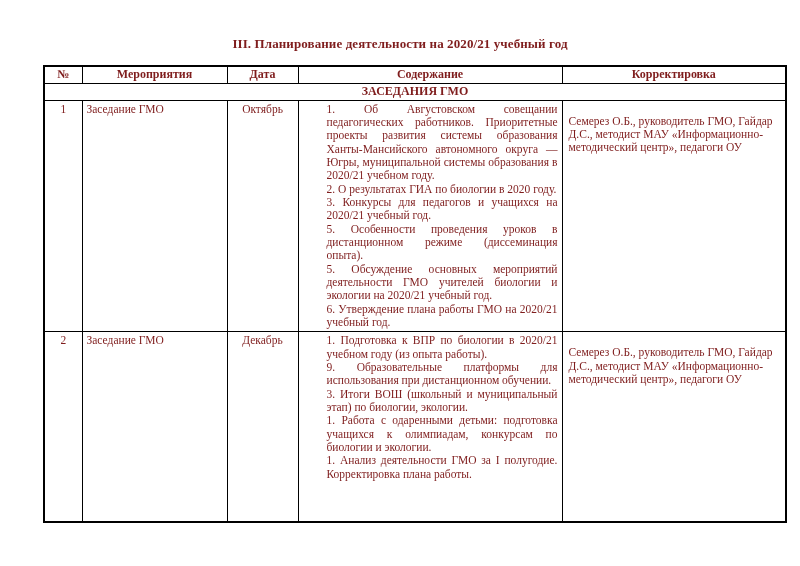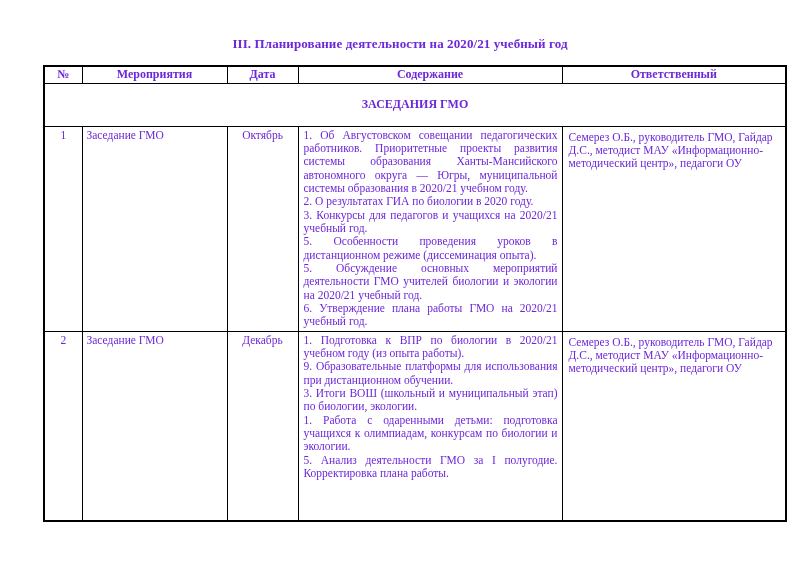--- a/index.html
+++ b/index.html
@@ -3,21 +3,21 @@
 <meta charset="utf-8">
 <style>
   * { margin: 0; padding: 0; box-sizing: border-box; }
   html, body { background: #ffffff; }
   .page {
     position: relative;
     width: 800px;
     height: 566px;
     background: #ffffff;
     font-family: "Liberation Serif", "DejaVu Serif", serif;
-    color: #6d28d9;
+    color: #7f1d1d;
     overflow: hidden;
   }
   .doc-title {
     padding-top: 36px;
     text-align: center;
     font-weight: bold;
     font-size: 13px;
     letter-spacing: 0.1px;
   }
   table.plan-table {
@@ -39,37 +39,37 @@
     text-align: center;
     font-size: 12px;
     padding: 1px 2px;
     vertical-align: middle;
     height: 16px;
   }
   .section-row td {
     font-weight: bold;
     text-align: center;
     font-size: 12px;
-    padding: 14px 2px;
+    padding: 1px 2px;
     height: 16px;
     vertical-align: middle;
   }
   .cell-num   { text-align: center; padding: 2px 2px; }
   .cell-event { padding: 2px 4px; }
   .cell-date  { text-align: center; padding: 2px 2px; }
   .cell-content {
     text-align: justify;
     padding: 2px 4px 2px 5px;
     hyphens: auto;
     -webkit-hyphens: auto;
   }
-  .cell-resp  { text-align: left; padding: 4px 4px 2px 6px; }
+  .cell-resp  { text-align: left; padding: 14px 4px 2px 6px; }
   .row-1 td { height: 198px; }
   .row-2 td { height: 190px; }
-  .content-item { text-align: justify; }
+  .content-item { text-align: justify; margin-left: 23px; }
 </style>
 </head>
 <body>
 
 <div class="page">
   <div class="doc-title">III. Планирование деятельности на 2020/21 учебный год</div>
 
   <table class="plan-table">
     <colgroup>
       <col style="width:38px">
@@ -77,21 +77,21 @@
       <col style="width:71px">
       <col style="width:264px">
       <col style="width:224px">
     </colgroup>
     <thead>
       <tr>
         <th>№</th>
         <th>Мероприятия</th>
         <th>Дата</th>
         <th>Содержание</th>
-        <th>Ответственный</th>
+        <th>Корректировка</th>
       </tr>
     </thead>
     <tbody>
       <tr class="section-row">
         <td colspan="5">ЗАСЕДАНИЯ ГМО</td>
       </tr>
     </tbody>
     <tbody id="rows-body">
   <tr class="row-1">
     <td class="cell-num">1</td>
@@ -110,19 +110,19 @@
 
   <tr class="row-2">
     <td class="cell-num">2</td>
     <td class="cell-event">Заседание ГМО</td>
     <td class="cell-date">Декабрь</td>
     <td class="cell-content" lang="ru">
             <div class="content-item">1. Подготовка к ВПР по биологии в 2020/21 учебном году (из опыта работы).</div>
             <div class="content-item">9. Образовательные платформы для использования при дистанционном обучении.</div>
             <div class="content-item">3. Итоги ВОШ (школьный и муниципальный этап) по биологии, экологии.</div>
             <div class="content-item">1. Работа с одаренными детьми: подготовка учащихся к олимпиадам, конкурсам по биологии и экологии.</div>
-            <div class="content-item">5. Анализ деятельности ГМО за I полугодие. Корректировка плана работы.</div>
+            <div class="content-item">1. Анализ деятельности ГМО за I полугодие. Корректировка плана работы.</div>
           </td>
     <td class="cell-resp">Семерез О.Б., руководитель ГМО, Гайдар Д.С., методист МАУ «Информационно-методический центр», педагоги ОУ</td>
   </tr>
 </tbody>
   </table>
 </div>
 
 </body></html>

